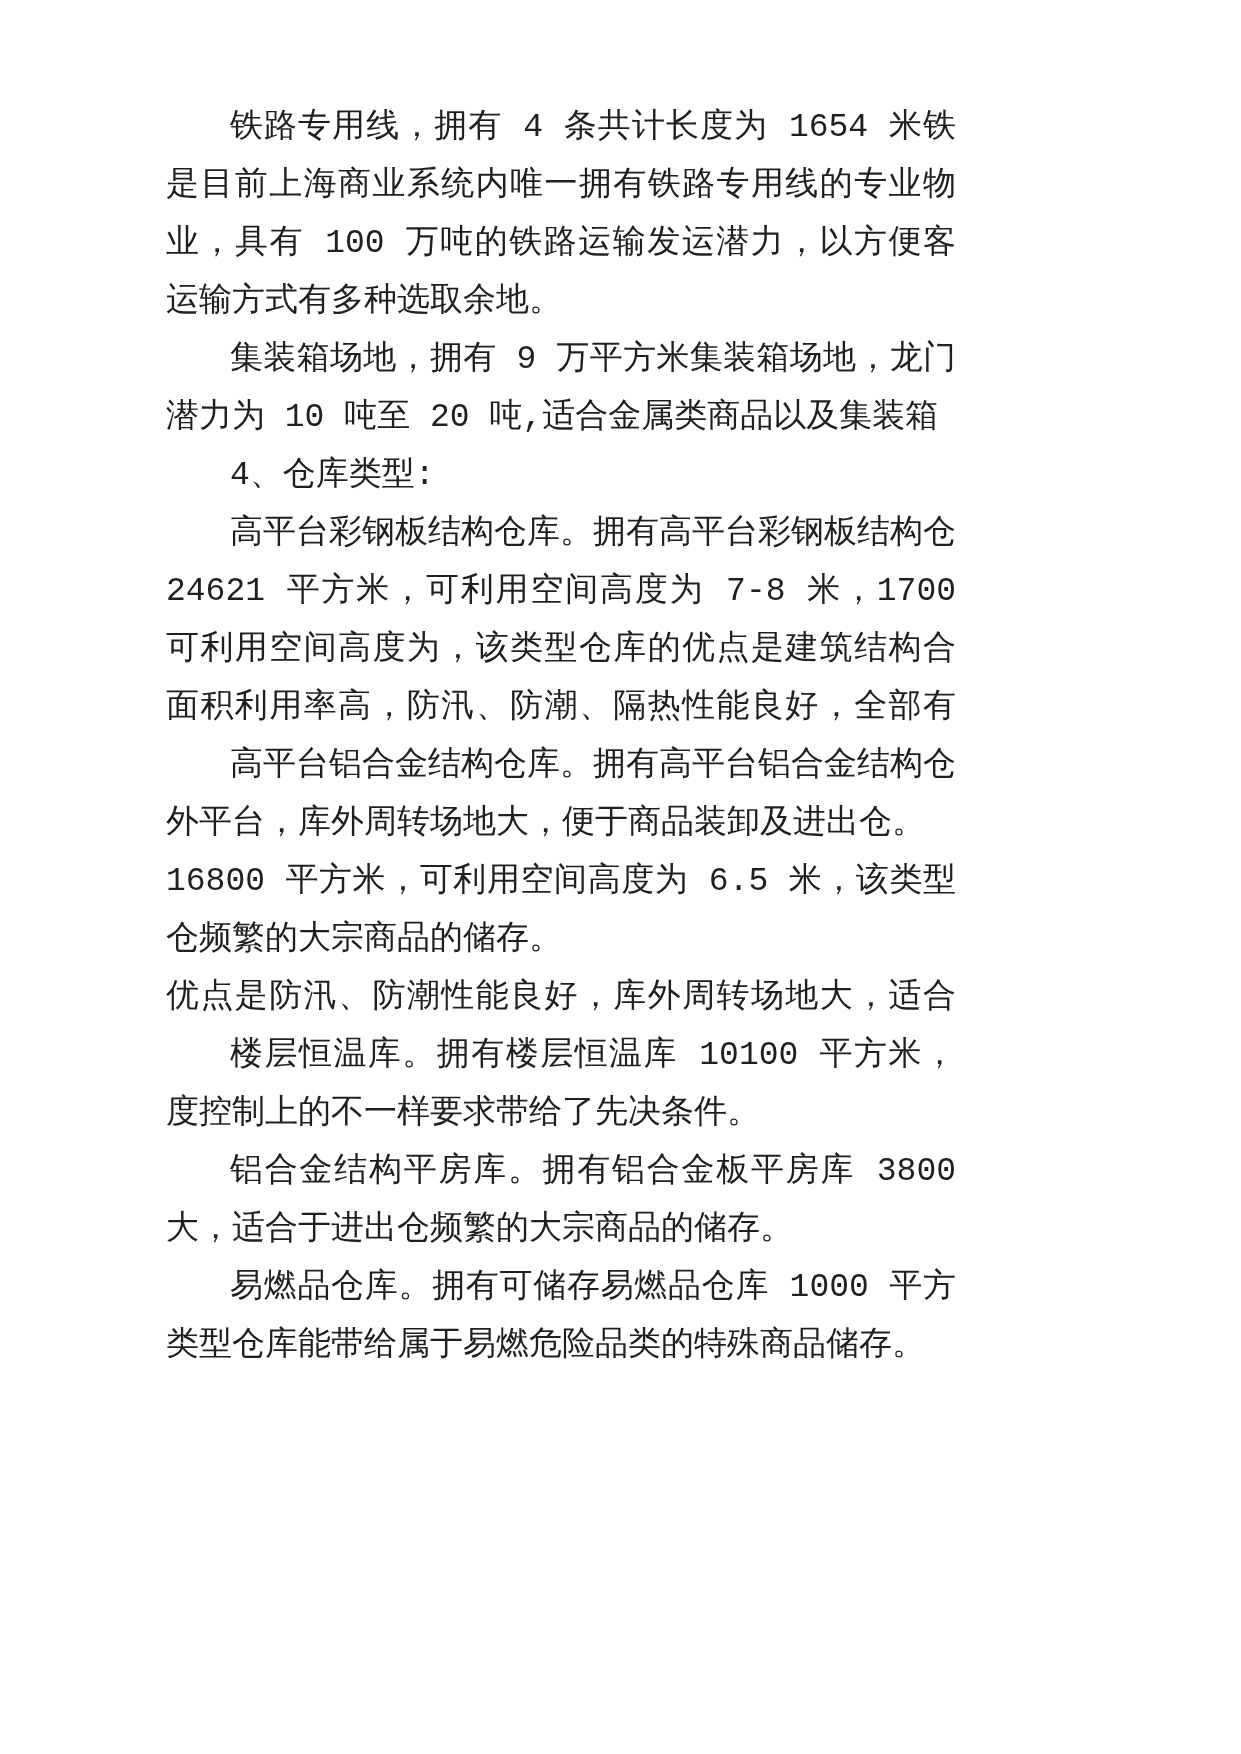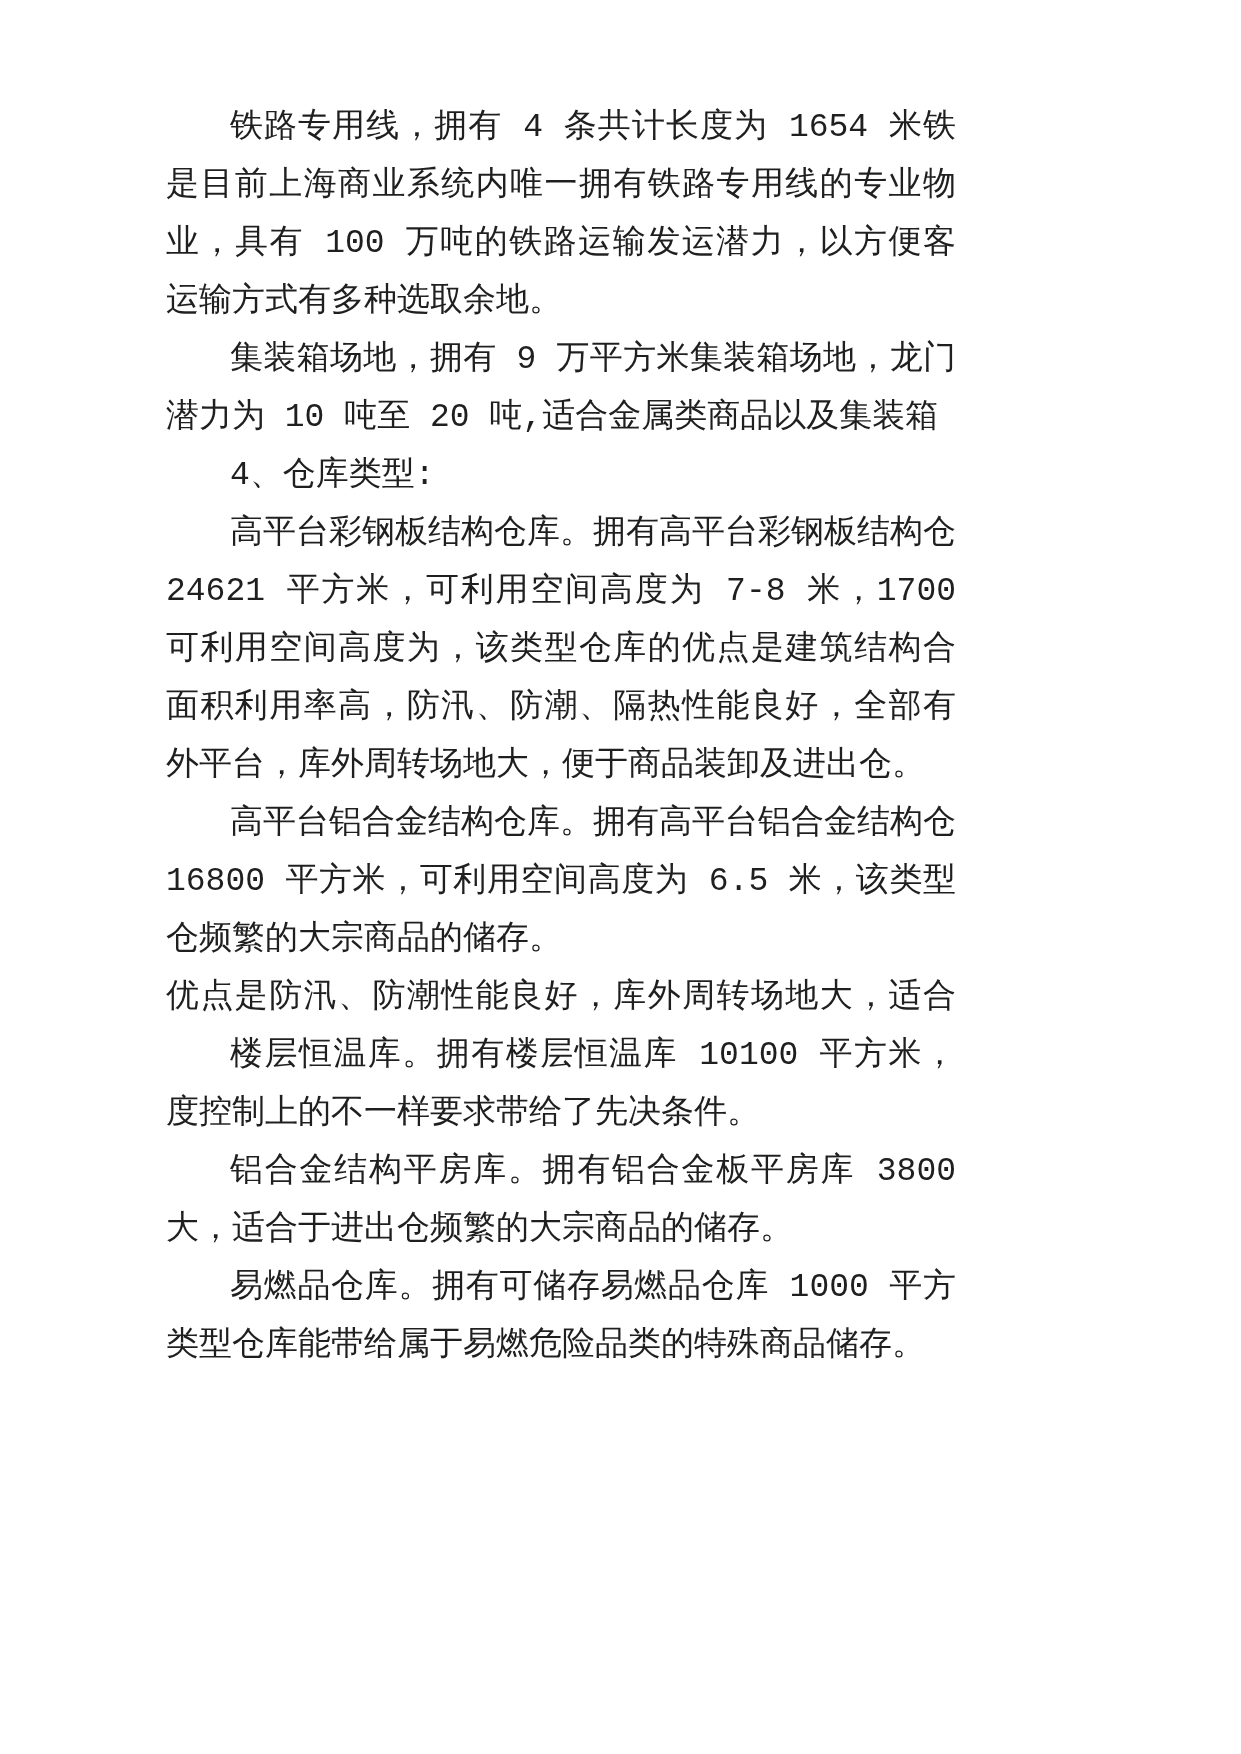--- a/index.html
+++ b/index.html
@@ -50,22 +50,22 @@
       <div class="line j">是目前上海商业系统内唯一拥有铁路专用线的专业物流企</div>
       <div class="line j">业，具有 100 万吨的铁路运输发运潜力，以方便客户的产品</div>
       <div class="line">运输方式有多种选取余地。</div>
       <div class="line j indent">集装箱场地，拥有 9 万平方米集装箱场地，龙门吊负载</div>
       <div class="line">潜力为 10 吨至 20 吨,适合金属类商品以及集装箱储存业务。</div>
       <div class="line indent">4、仓库类型:</div>
       <div class="line j indent">高平台彩钢板结构仓库。拥有高平台彩钢板结构仓库计</div>
       <div class="line j">24621 平方米，可利用空间高度为 7-8 米，1700 平方米的仓</div>
       <div class="line j">可利用空间高度为，该类型仓库的优点是建筑结构合理，</div>
       <div class="line j">面积利用率高，防汛、防潮、隔热性能良好，全部有雨棚和</div>
+      <div class="line j indent">高平台铝合金结构仓库。拥有高平台铝合金结构仓库计</div>
       <div class="line">外平台，库外周转场地大，便于商品装卸及进出仓。</div>
-      <div class="line j indent">高平台铝合金结构仓库。拥有高平台铝合金结构仓库计</div>
       <div class="line j">16800 平方米，可利用空间高度为 6.5 米，该类型的仓库的</div>
       <div class="line">仓频繁的大宗商品的储存。</div>
       <div class="line j">优点是防汛、防潮性能良好，库外周转场地大，适合于进出</div>
       <div class="line j indent">楼层恒温库。拥有楼层恒温库 10100 平方米，可利用空</div>
       <div class="line">度控制上的不一样要求带给了先决条件。</div>
       <div class="line j indent">铝合金结构平房库。拥有铝合金板平房库 3800 平方米，</div>
       <div class="line">大，适合于进出仓频繁的大宗商品的储存。</div>
       <div class="line j indent">易燃品仓库。拥有可储存易燃品仓库 1000 平方米，该</div>
       <div class="line">类型仓库能带给属于易燃危险品类的特殊商品储存。</div>
     </div>

